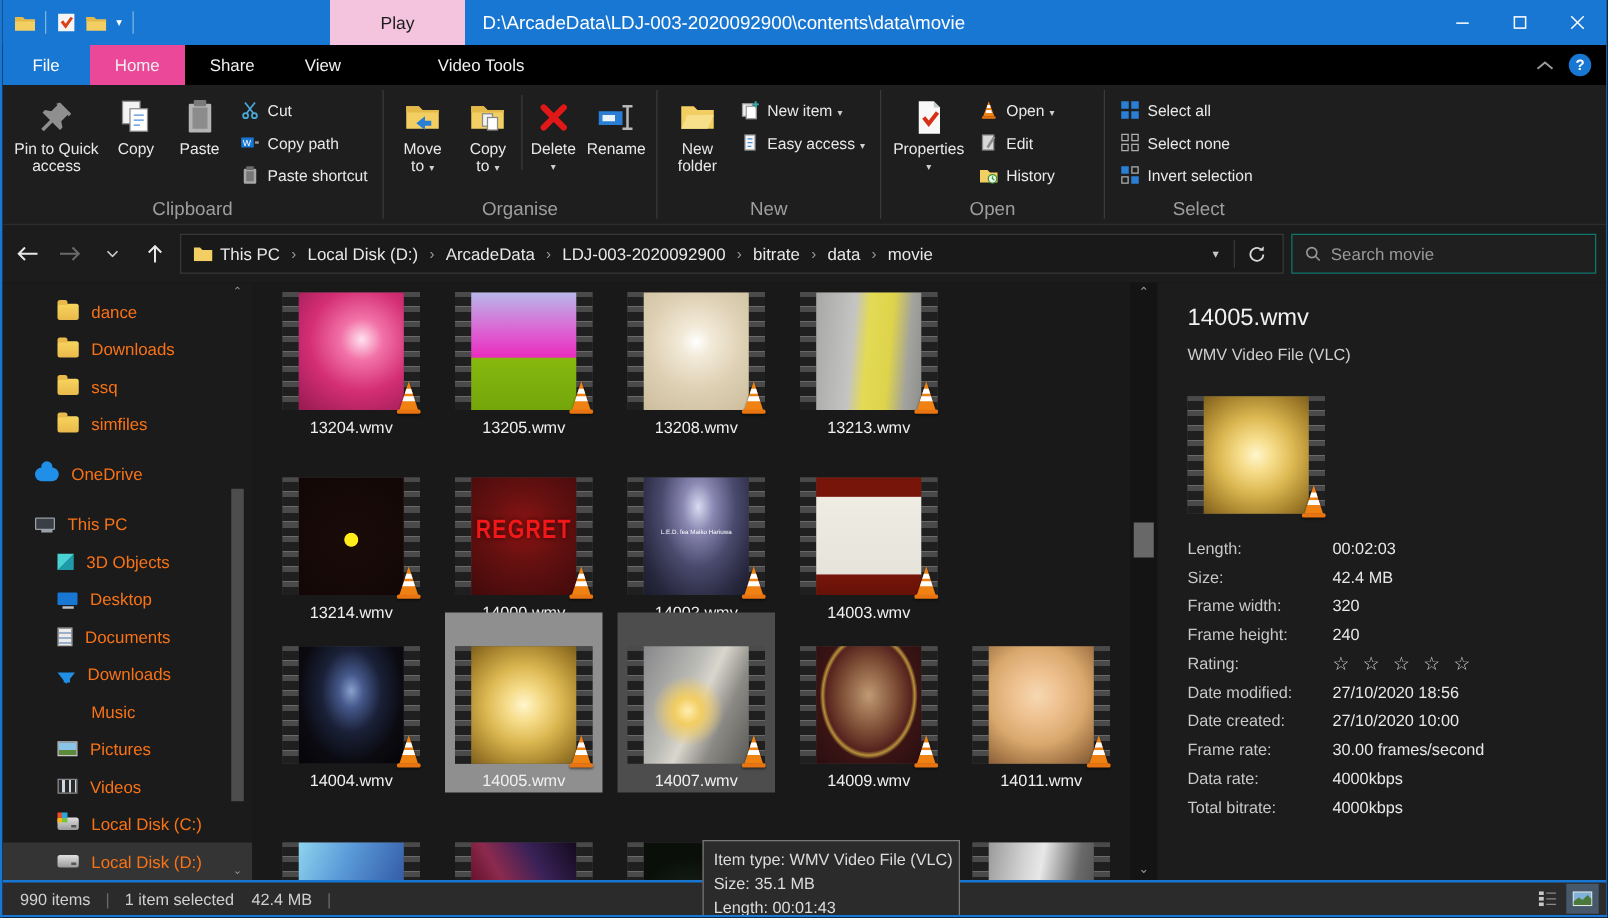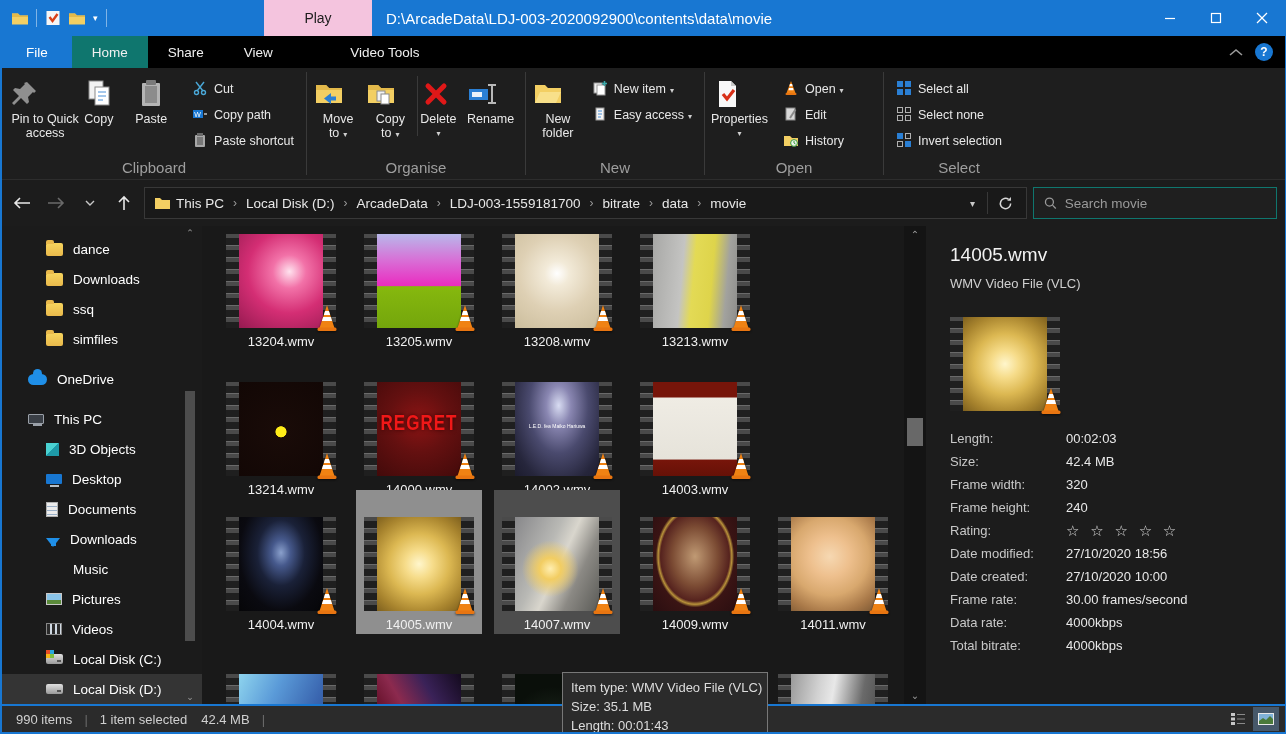--- a/index.html
+++ b/index.html
@@ -18,35 +18,35 @@
              display:flex; align-items:center; justify-content:center; }
   .title-path{ flex:1; color:#fff; font-size:15px; display:flex; align-items:center; padding-left:14px; }
   .win-btns{ display:flex; align-items:stretch; }
   .win-btn{ width:46px; display:flex; align-items:center; justify-content:center; }
   .win-btn svg{ display:block; }
 
   
   .tabstrip{ height:32px; background:#000; display:flex; align-items:stretch; font-size:13.5px; flex:0 0 auto; }
   .rtab{ padding:0 20px; display:flex; align-items:center; color:#f0f0f0; }
   .rtab.file{ background:#1877d2; color:#fff; padding:0 24px; }
-  .rtab.active{ background:#0f766e; }
+  .rtab.active{ background:#ec4899; }
   .rtab.contextual{ width:108px; margin-left:38px; justify-content:center; padding:0; }
   .tabstrip .spacer{ flex:1; }
   .strip-right{ display:flex; align-items:center; gap:12px; padding-right:12px; }
   .help-circle{ width:18px; height:18px; border-radius:50%; background:#1877d2; color:#fff;
                 font-size:12px; font-weight:bold; display:flex; align-items:center; justify-content:center; }
 
   
   .ribbon{ height:112px; background:#1e1e1e; display:flex; align-items:stretch; flex:0 0 auto;
            border-bottom:1px solid #2d2d2d; font-size:12.5px; }
   .rgroup{ display:flex; flex-direction:column; }
   .rbody{ flex:1; display:flex; align-items:flex-start; padding:4px 6px 0 6px; gap:2px; }
   .rlabel{ height:20px; text-align:center; color:#9e9e9e; font-size:15px; line-height:18px; }
   .rdivider{ width:1px; background:#3a3a3a; margin:4px 0; }
-  .bigbtn{ width:54px; min-height:86px; display:flex; flex-direction:column; align-items:flex-start;
+  .bigbtn{ width:54px; min-height:86px; display:flex; flex-direction:column; align-items:center;
            padding-top:4px; text-align:center; color:#e8e8e8; line-height:14px; }
   .bigbtn .ic{ height:36px; display:flex; align-items:center; justify-content:center; }
   .smallcol{ display:flex; flex-direction:column; justify-content:flex-start; padding-top:4px; }
   .smallbtn{ height:26px; display:flex; align-items:center; gap:6px; padding:0 6px; color:#e8e8e8; white-space:nowrap; }
   .dd::after{ content:"▾"; font-size:8px; margin-left:4px; color:#cfcfcf; }
   .dd-below::after{ content:"▾"; display:block; font-size:8px; color:#cfcfcf; margin-top:1px; }
 
   
   .addressrow{ height:46px; background:#1c1c1c; display:flex; align-items:center; padding:0 8px 0 6px; gap:6px; flex:0 0 auto; }
   .navbtn{ width:28px; height:28px; display:flex; align-items:center; justify-content:center; }
@@ -63,21 +63,21 @@
               display:flex; align-items:center; gap:8px; padding:0 10px; }
   .searchbox input{ background:transparent; border:none; outline:none; color:#cfcfcf; font-size:13.5px; width:100%;
                     font-family:"Liberation Sans","DejaVu Sans",sans-serif; }
   .searchbox input::placeholder{ color:#9a9a9a; }
 
   
   .main{ flex:1; display:flex; overflow:hidden; background:#191919; }
 
   
   .sidebar{ width:200px; flex:0 0 auto; position:relative; padding-top:8px; overflow:hidden; background:#1b1b1b; }
-  .side-item{ height:30px; display:flex; align-items:center; gap:10px; font-size:13.5px; color:#ffffff; padding-right:20px; }
+  .side-item{ height:30px; display:flex; align-items:center; gap:10px; font-size:13.5px; color:#f97316; padding-right:20px; }
   .side-item.selected{ background:#343434; }
   .si{ width:17px; height:17px; flex:0 0 auto; position:relative; display:inline-flex; align-items:center; justify-content:center; }
   .si-folder{ background:linear-gradient(180deg,#f7d55e,#e9b94b); border-radius:2px; width:17px; height:13px; }
   .si-folder::before{ content:""; position:absolute; top:-3px; left:0; width:8px; height:4px; background:#e9b94b; border-radius:2px 2px 0 0; }
   .si-cloud{ width:19px; height:11px; background:#1f8fe8; border-radius:6px; }
   .si-cloud::before{ content:""; position:absolute; top:-5px; left:5px; width:9px; height:9px; background:#1f8fe8; border-radius:50%; }
   .si-pc{ width:16px; height:10px; background:#3a3f46; border:1px solid #9aa0a8; border-radius:1px; }
   .si-pc::after{ content:""; position:absolute; bottom:-3px; left:4px; width:9px; height:2px; background:#9aa0a8; }
   .si-cube{ width:13px; height:13px; background:linear-gradient(135deg,#4ad2d2 50%,#1e9aa8 50%); }
   .si-desktop{ width:16px; height:10px; background:#1877d2; border-radius:1px; }
@@ -482,21 +482,21 @@
           <div class="crumb">
     <span class="sep">›</span>
     <span>Local Disk (D:)</span>
   </div>
           <div class="crumb">
     <span class="sep">›</span>
     <span>ArcadeData</span>
   </div>
           <div class="crumb">
     <span class="sep">›</span>
-    <span>LDJ-003-1559181700</span>
+    <span>LDJ-003-2020092900</span>
   </div>
           <div class="crumb">
     <span class="sep">›</span>
     <span>bitrate</span>
   </div>
           <div class="crumb">
     <span class="sep">›</span>
     <span>data</span>
   </div>
           <div class="crumb">

